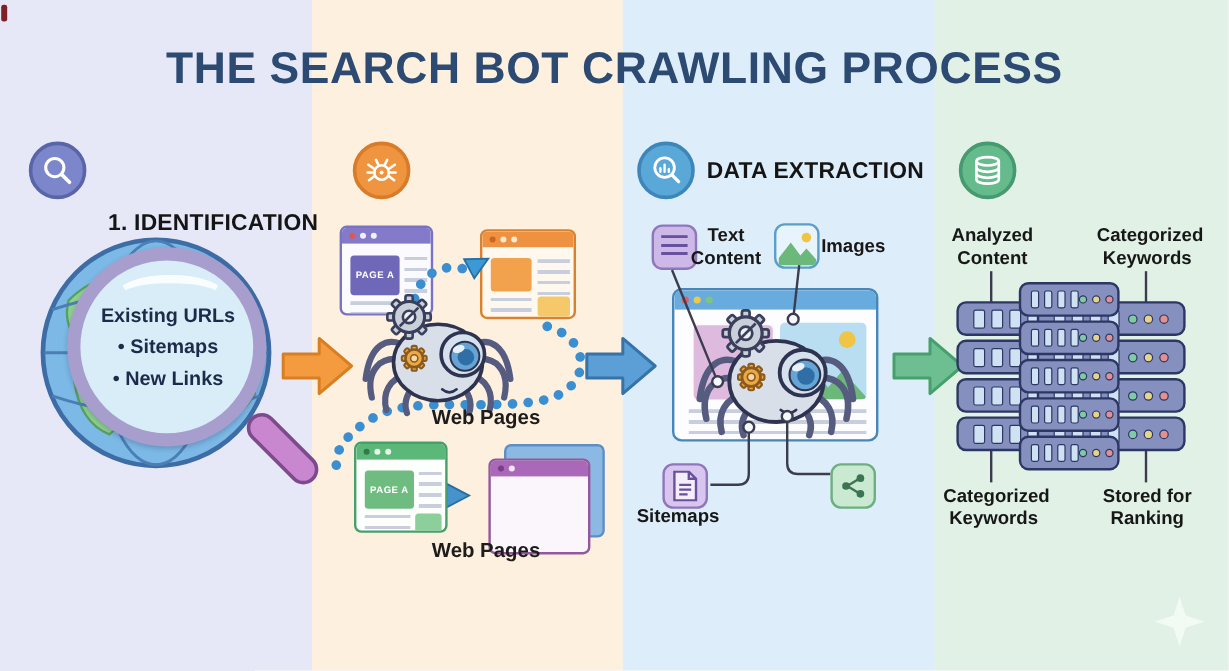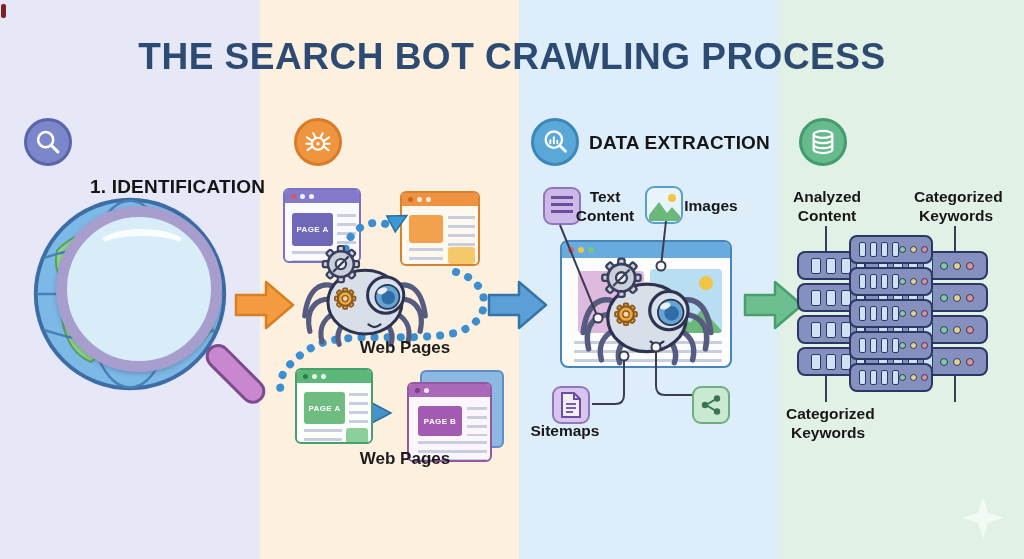--- a/index.html
+++ b/index.html
@@ -198,20 +198,23 @@
     </svg>
   </div>
 
   <svg class="abs" style="left:28px; top:192px;" width="204" height="204">
     <use href="#globe"></use>
   </svg>
   <div id="lens">
     <div id="lens-gloss"></div>
   </div>
   <div id="handle"></div>
+  <div id="lens-text" style="white-space: pre-line;">Existing URLs
+•  Sitemaps
+•  New Links</div>
 
   <svg class="abs" style="left:233px; top:276px;" width="64" height="58">
     <path d="M3,19 H33 V6 L60,29 L33,52 V39 H3 Z" stroke="#d97f23" stroke-width="2.5" stroke-linejoin="round" fill="#f49b40"></path>
   </svg>
 
   <div class="page" style="left:283px; top:188px; width:78px; height:75px; border:2px solid #7a72c2; background:#fbfafe;">
     <div class="page-hd" style="background:#837aca;">
       <span class="dot" style="background:#e05555;"></span>
       <span class="dot" style="background:#f2f0fa;"></span>
       <span class="dot" style="background:#f2f0fa;"></span>
@@ -265,25 +268,20 @@
       <div class="glines" style="left:7px; top:46px; width:38px; height:14px;"></div>
       <div style="position:absolute; left:49px; top:45px; width:22px; height:16px; background:#8ccf9a; border-radius:3px;"></div>
     </div>
   </div>
 
   <div class="abs" style="left:420px; top:370px; width:84px; height:78px; background:#8cb9e4; border:2px solid #5e8fc4; border-radius:6px;"></div>
   <div class="page" style="left:407px; top:382px; width:85px; height:80px; border:2px solid #95589f; background:#faf6fc;">
     <div class="page-hd" style="background:#a968b8;">
       <span class="dot" style="background:#7a3d88;"></span>
       <span class="dot" style="background:#f3e6f6;"></span>
-    </div>
-    <div class="page-bd">
-      <div class="badge" style="left:9px; top:9px; width:44px; height:30px; background:#a25bb0;">PAGE B</div>
-      <div class="glines" style="left:58px; top:10px; width:20px; height:29px;"></div>
-      <div class="glines" style="left:9px; top:44px; width:69px; height:20px;"></div>
     </div>
   </div>
 
   <div class="weblabel" style="left:325px; top:449px;">Web Pages</div>
 
   <svg class="abs" style="left:486px; top:276px;" width="64" height="58">
     <path d="M3,19 H33 V6 L60,29 L33,52 V39 H3 Z" stroke="#3573a8" stroke-width="2.5" stroke-linejoin="round" fill="#5b9fd6"></path>
   </svg>
 
   <div class="chip" style="left:543px; top:187px; background:#cdb9e8; border:2.5px solid #8f76bd;">
@@ -545,15 +543,17 @@
         <div class="srv-dots" style="gap: 4px;">
           <div class="srv-dot sd-g" style="width: 7px; height: 7px;"></div>
           <div class="srv-dot sd-y" style="width: 7px; height: 7px;"></div>
           <div class="srv-dot sd-r" style="width: 7px; height: 7px;"></div>
         </div>
       </div>
     </div>
 
   <div class="mini-label" style="left: 786px; top: 405px; width: 84px; white-space: pre-line;">Categorized
 Keywords</div>
+  <div class="mini-label" style="left: 914px; top: 405px; width: 84px; white-space: pre-line;">Stored for
+Ranking</div>
 
   <div id="sparkle"></div>
 </div>
 
 </body></html>

